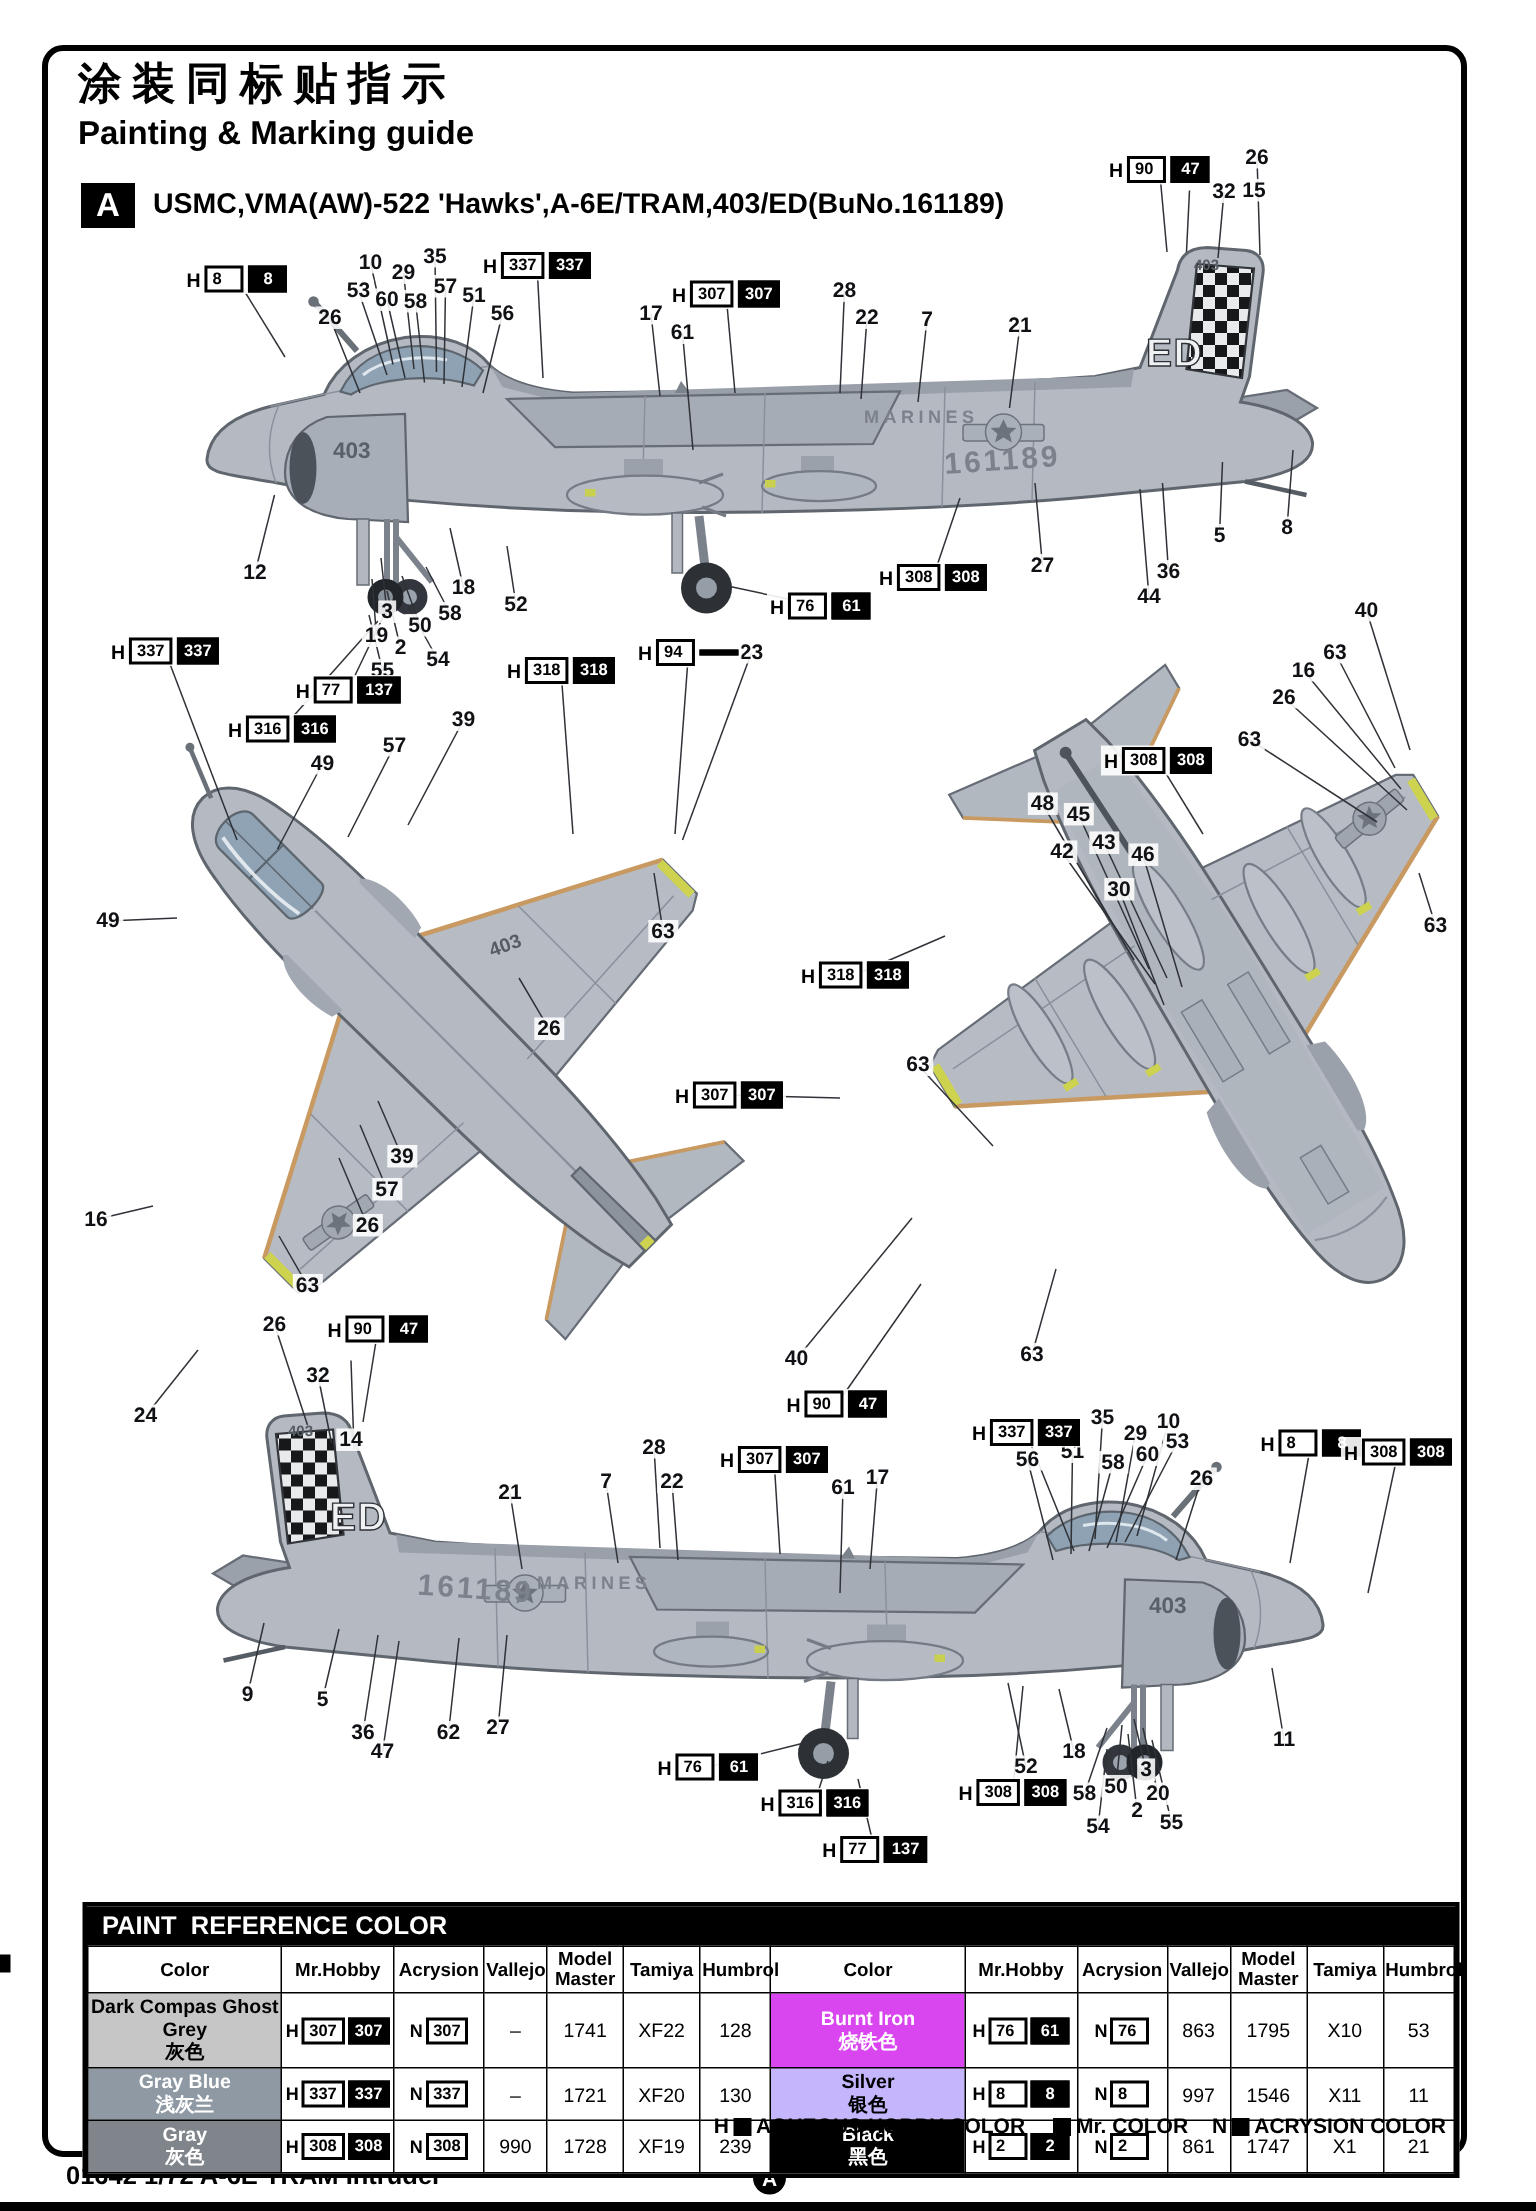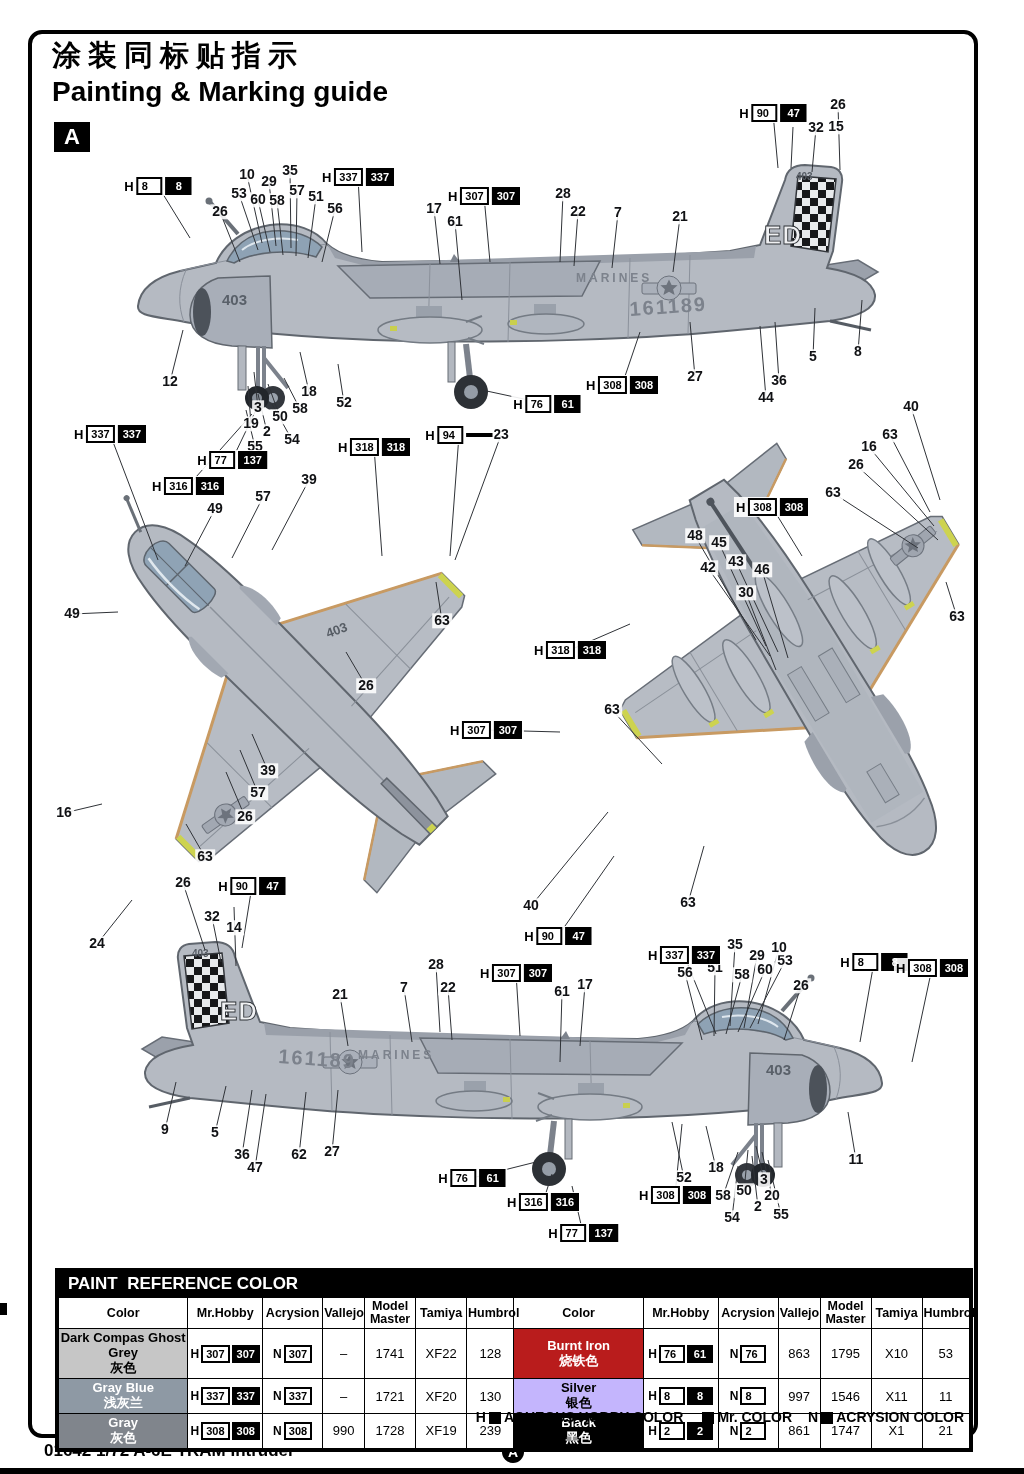--- a/index.html
+++ b/index.html
@@ -2,21 +2,21 @@
 <html><head>
 <meta charset="utf-8">
 <style>
   html,body{margin:0;padding:0;background:#fff;}
   .page{position:relative;width:1024px;height:1474px;background:#ffffff;
         font-family:"Liberation Sans","DejaVu Sans",sans-serif;overflow:hidden;}
   .frame{position:absolute;left:28px;top:30px;width:950px;height:1408px;
          border:4px solid #000;border-radius:14px;box-sizing:border-box;pointer-events:none;}
   .title-cn{position:absolute;left:52px;top:36px;font-size:29px;font-weight:bold;
             letter-spacing:7px;color:#000;}
-  .title-en{position:absolute;left:52px;top:76px;font-size:28px;font-weight:bold;color:#000;}
+  .title-en{position:absolute;left:52px;top:76px;font-size:22px;font-weight:bold;color:#000;}
   .scheme-row{position:absolute;left:54px;top:122px;display:flex;align-items:center;}
   .scheme-box{width:36px;height:30px;background:#000;color:#fff;font-size:22px;font-weight:bold;
               display:flex;align-items:center;justify-content:center;}
   .scheme-title{margin-left:12px;font-size:19px;font-weight:bold;color:#000;}
   .view{position:absolute;}
   #leader-lines{position:absolute;left:0;top:0;z-index:4;pointer-events:none;}
   #leader-lines line{stroke:#2f3237;stroke-width:1;}
   #annotations{position:absolute;left:0;top:0;width:1024px;height:1474px;z-index:5;pointer-events:none;}
   .callout{position:absolute;transform:translate(-50%,-50%);font-size:14px;font-weight:bold;
            color:#101114;background:rgba(255,255,255,0.88);padding:0 2px;line-height:1.1;}
@@ -51,20 +51,21 @@
 </head>
 <body>
 
 <div class="page">
   <div class="frame"></div>
 
   <div class="title-cn">涂装同标贴指示</div>
   <div class="title-en">Painting &amp; Marking guide</div>
   <div class="scheme-row">
     <div class="scheme-box">A</div>
+    <div class="scheme-title">USMC,VMA(AW)-522 'Hawks',A-6E/TRAM,403/ED(BuNo.161189)</div>
   </div>
 
   <svg class="view" style="left:130px;top:158px;" width="760" height="280" viewBox="0 0 760 280">
     <defs>
       <pattern id="chk1" width="16" height="16" patternUnits="userSpaceOnUse">
         <rect width="16" height="16" fill="#e8eaec"></rect>
         <rect width="8" height="8" fill="#17181a"></rect>
         <rect x="8" y="8" width="8" height="8" fill="#17181a"></rect>
       </pattern>
       <g id="airframe-side">
@@ -400,21 +401,21 @@
       <div class="callout" style="left: 695px; top: 536px;">48</div>
       <div class="callout" style="left: 719px; top: 543px;">45</div>
       <div class="callout" style="left: 708px; top: 568px;">42</div>
       <div class="callout" style="left: 736px; top: 562px;">43</div>
       <div class="callout" style="left: 762px; top: 570px;">46</div>
       <div class="callout" style="left: 746px; top: 593px;">30</div>
       <div class="callout" style="left: 612px; top: 710px;">63</div>
       <div class="callout" style="left: 531px; top: 906px;">40</div>
       <div class="callout" style="left: 688px; top: 903px;">63</div>
       <div class="callout" style="left: 183px; top: 883px;">26</div>
-      <div class="callout" style="left: 234px; top: 928px;">14</div>
+      <div class="callout" style="left: 234px; top: 960px;">14</div>
       <div class="callout" style="left: 212px; top: 917px;">32</div>
       <div class="callout" style="left: 340px; top: 995px;">21</div>
       <div class="callout" style="left: 436px; top: 965px;">28</div>
       <div class="callout" style="left: 404px; top: 988px;">7</div>
       <div class="callout" style="left: 448px; top: 988px;">22</div>
       <div class="callout" style="left: 562px; top: 992px;">61</div>
       <div class="callout" style="left: 585px; top: 985px;">17</div>
       <div class="callout" style="left: 685px; top: 973px;">56</div>
       <div class="callout" style="left: 715px; top: 968px;">51</div>
       <div class="callout" style="left: 742px; top: 975px;">58</div>
@@ -609,21 +610,21 @@
                 <span class="pb2">307</span>
               </span></td>
           <td><span class="mrl">
                 <span>N</span>
                 <span class="pb1">307</span>
               </span></td>
           <td>–</td>
           <td>1741</td>
           <td>XF22</td>
           <td>128</td>
-          <td class="namecell" style="background-color: #b91c1c; color: rgb(255, 255, 255);">
+          <td class="namecell" style="background-color: #d946ef; color: rgb(255, 255, 255);">
             <div>Burnt Iron</div>
               <div>烧铁色</div>
             </td>
           <td><span class="mrl">
                 <span>H</span>
                 <span class="pb1">76</span>
                 <span class="pb2">61</span>
               </span></td>
           <td><span class="mrl">
                 <span>N</span>

